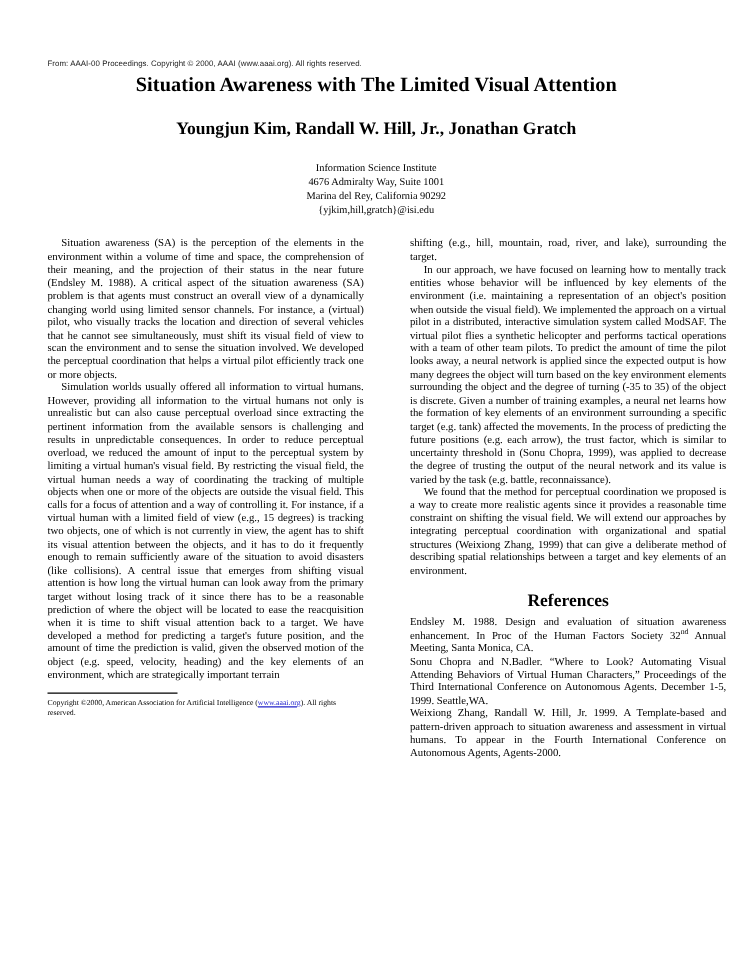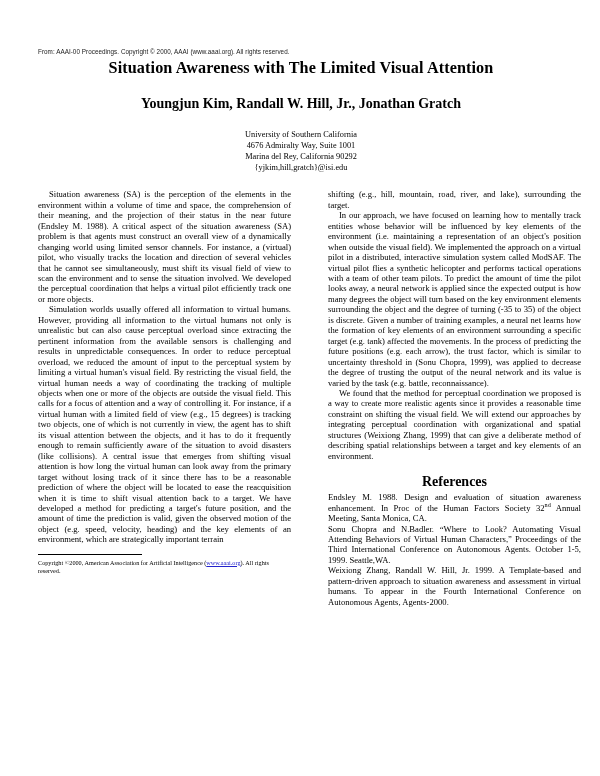--- a/index.html
+++ b/index.html
@@ -133,21 +133,21 @@
 
 <div class="page">
 
   <div class="provenance">From: AAAI-00 Proceedings. Copyright © 2000, AAAI (www.aaai.org). All rights reserved.</div>
 
   <h1 class="title">Situation Awareness with The Limited Visual Attention</h1>
 
   <div class="authors">Youngjun Kim, Randall W. Hill, Jr., Jonathan Gratch</div>
 
   <div class="affiliation">
-    <div>University of Southern California</div>
+    <div>Information Science Institute</div>
     <div>4676 Admiralty Way, Suite 1001</div>
     <div>Marina del Rey, California 90292</div>
     <div>{yjkim,hill,gratch}@isi.edu</div>
   </div>
 
   <div class="columns">
 
     <div class="col">
       <p class="body indent">Situation awareness (SA) is the perception of the elements in the environment within a volume of time and space, the comprehension of their meaning, and the projection of their status in the near future (Endsley M. 1988). A critical aspect of the situation awareness (SA) problem is that agents must construct an overall view of a dynamically changing world using limited sensor channels. For instance, a (virtual) pilot, who visually tracks the location and direction of several vehicles that he cannot see simultaneously, must shift its visual field of view to scan the environment and to sense the situation involved. We developed the perceptual coordination that helps a virtual pilot efficiently track one or more objects.</p>
       <p class="body indent">Simulation worlds usually offered all information to virtual humans. However, providing all information to the virtual humans not only is unrealistic but can also cause perceptual overload since extracting the pertinent information from the available sensors is challenging and results in unpredictable consequences. In order to reduce perceptual overload, we reduced the amount of input to the perceptual system by limiting a virtual human's visual field. By restricting the visual field, the virtual human needs a way of coordinating the tracking of multiple objects when one or more of the objects are outside the visual field. This calls for a focus of attention and a way of controlling it. For instance, if a virtual human with a limited field of view (e.g., 15 degrees) is tracking two objects, one of which is not currently in view, the agent has to shift its visual attention between the objects, and it has to do it frequently enough to remain sufficiently aware of the situation to avoid disasters (like collisions).   A central issue that emerges from shifting visual attention is how long the virtual human can look away from the primary target without losing track of it since there has to be a reasonable prediction of where the object will be located to ease the reacquisition when it is time to shift visual attention back to a target. We have developed a method for predicting a target's future position, and the amount of time the prediction is valid, given the observed motion of the object (e.g. speed, velocity, heading) and the key elements of an environment, which are strategically important terrain</p>
@@ -160,19 +160,19 @@
 
     <div class="col">
       <p class="body">shifting (e.g., hill, mountain, road, river, and lake), surrounding the target.</p>
       <p class="body indent">In our approach, we have focused on learning how to mentally track entities whose behavior will be influenced by key elements of the environment (i.e. maintaining a representation of an object's position when outside the visual field).  We implemented the approach on a virtual pilot in a distributed, interactive simulation system called ModSAF. The virtual pilot flies a synthetic helicopter and performs tactical operations with a team of other team pilots. To predict the amount of time the pilot looks away, a neural network is applied since the expected output is how many degrees the object will turn based on the key environment elements surrounding the object and the degree of turning (-35 to 35) of the object is discrete. Given a number of training examples, a neural net learns how the formation of key elements of an environment surrounding a specific target (e.g. tank) affected the movements. In the process of predicting the future positions (e.g. each arrow), the trust factor, which is similar to uncertainty threshold in (Sonu Chopra, 1999), was applied to decrease the degree of trusting the output of the neural network and its value is varied by the task (e.g. battle, reconnaissance).</p>
       <p class="body indent">We found that the method for perceptual coordination we proposed is a way to create more realistic agents since it provides a reasonable time constraint on shifting the visual field. We will extend our approaches by integrating perceptual coordination with organizational and spatial structures (Weixiong Zhang, 1999) that can give a deliberate method of describing spatial relationships between a target and key elements of an environment.</p>
 
       <h2 class="ref-heading">References</h2>
 
       <p class="reference"><span>Endsley M. 1988. Design and evaluation of situation awareness enhancement. In Proc of the Human Factors Society 32</span><sup>nd</sup><span> Annual Meeting, Santa Monica, CA.</span></p>
 
-      <p class="reference"><span>Sonu Chopra and N.Badler. “Where to Look? Automating Visual Attending Behaviors of Virtual Human Characters,” Proceedings of the Third International Conference on Autonomous Agents. October 1-5, 1999. Seattle,WA.</span></p>
+      <p class="reference"><span>Sonu Chopra and N.Badler. “Where to Look? Automating Visual Attending Behaviors of Virtual Human Characters,” Proceedings of the Third International Conference on Autonomous Agents. December 1-5, 1999. Seattle,WA.</span></p>
 
       <p class="reference"><span>Weixiong Zhang, Randall W. Hill, Jr. 1999. A Template-based and pattern-driven approach to situation awareness and assessment in virtual humans. To appear in the Fourth International Conference on Autonomous Agents, Agents-2000.</span></p>
     </div>
 
   </div>
 </div>
 
 </body></html>

